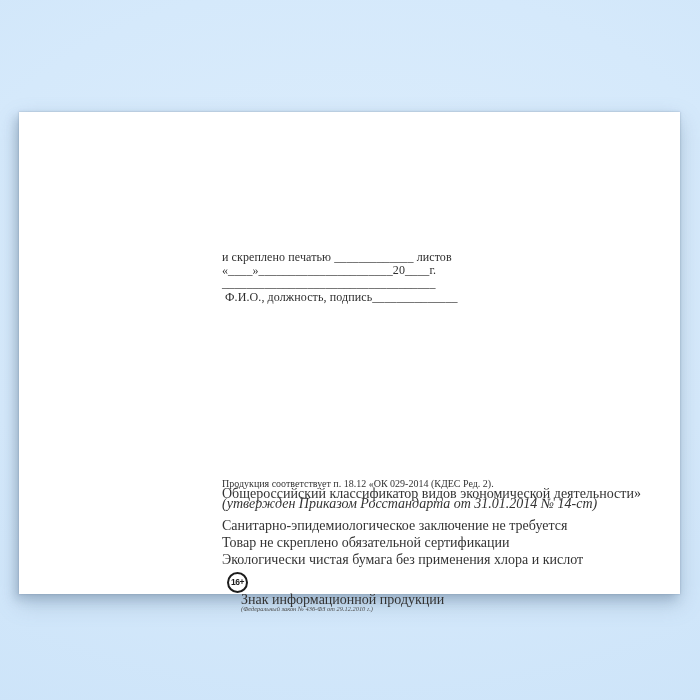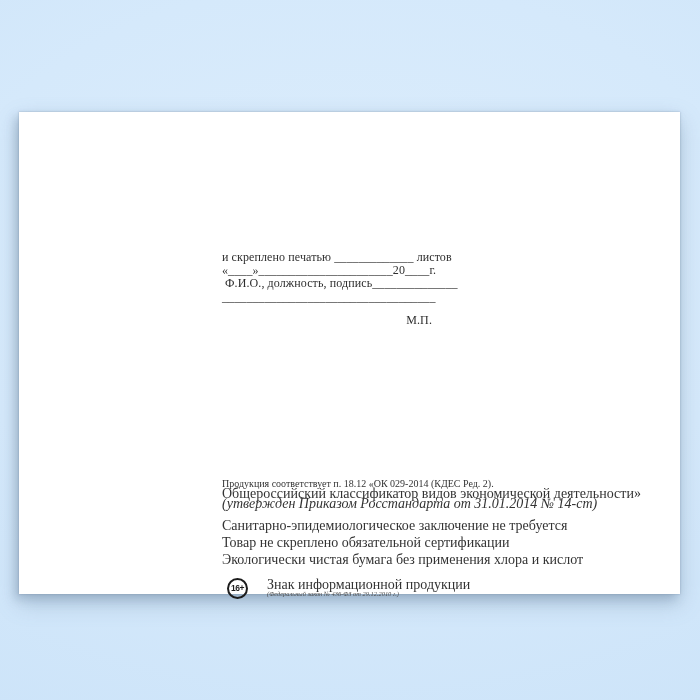--- a/index.html
+++ b/index.html
@@ -67,23 +67,24 @@
     font-style: italic;
   }
   .note-lines {
     margin-top: 8px;
   }
   .note-line {
     font-size: 14px;
     line-height: 17.2px;
   }
   .age-row {
-    margin-top: 9px;
+    margin-top: 3px;
     display: flex;
     align-items: flex-start;
+    flex-direction: column;
   }
   .age-badge {
     width: 17px;
     height: 17px;
     border: 2px solid #1c1c1c;
     border-radius: 50%;
     margin-left: 5px;
     display: flex;
     align-items: center;
     justify-content: center;
@@ -111,23 +112,22 @@
   }
 </style>
 </head>
 <body>
 
 <div class="page">
 
   <div class="stamp-block">
     <div class="stamp-line">и скреплено печатью _____________ листов</div>
     <div class="stamp-line">«____»______________________20____г.</div>
+    <div class="stamp-line">___________________________________</div>
     <div class="stamp-line indent">Ф.И.О., должность, подпись______________</div>
-    <div class="stamp-line">___________________________________</div>
-    <div class="seal-mark">М.П.</div>
   </div>
 
   <div class="compliance-block">
     <div class="comp-line-1">Продукция соответствует п. 18.12 «ОК 029-2014 (КДЕС Ред. 2).</div>
     <div class="comp-line-2">Общероссийский классификатор видов экономической деятельности»</div>
     <div class="comp-line-3">(утвержден Приказом Росстандарта от 31.01.2014 № 14-ст)</div>
 
     <div class="note-lines">
       <div class="note-line">Санитарно-эпидемиологическое заключение не требуется</div>
       <div class="note-line">Товар не скреплено обязательной сертификации</div>

